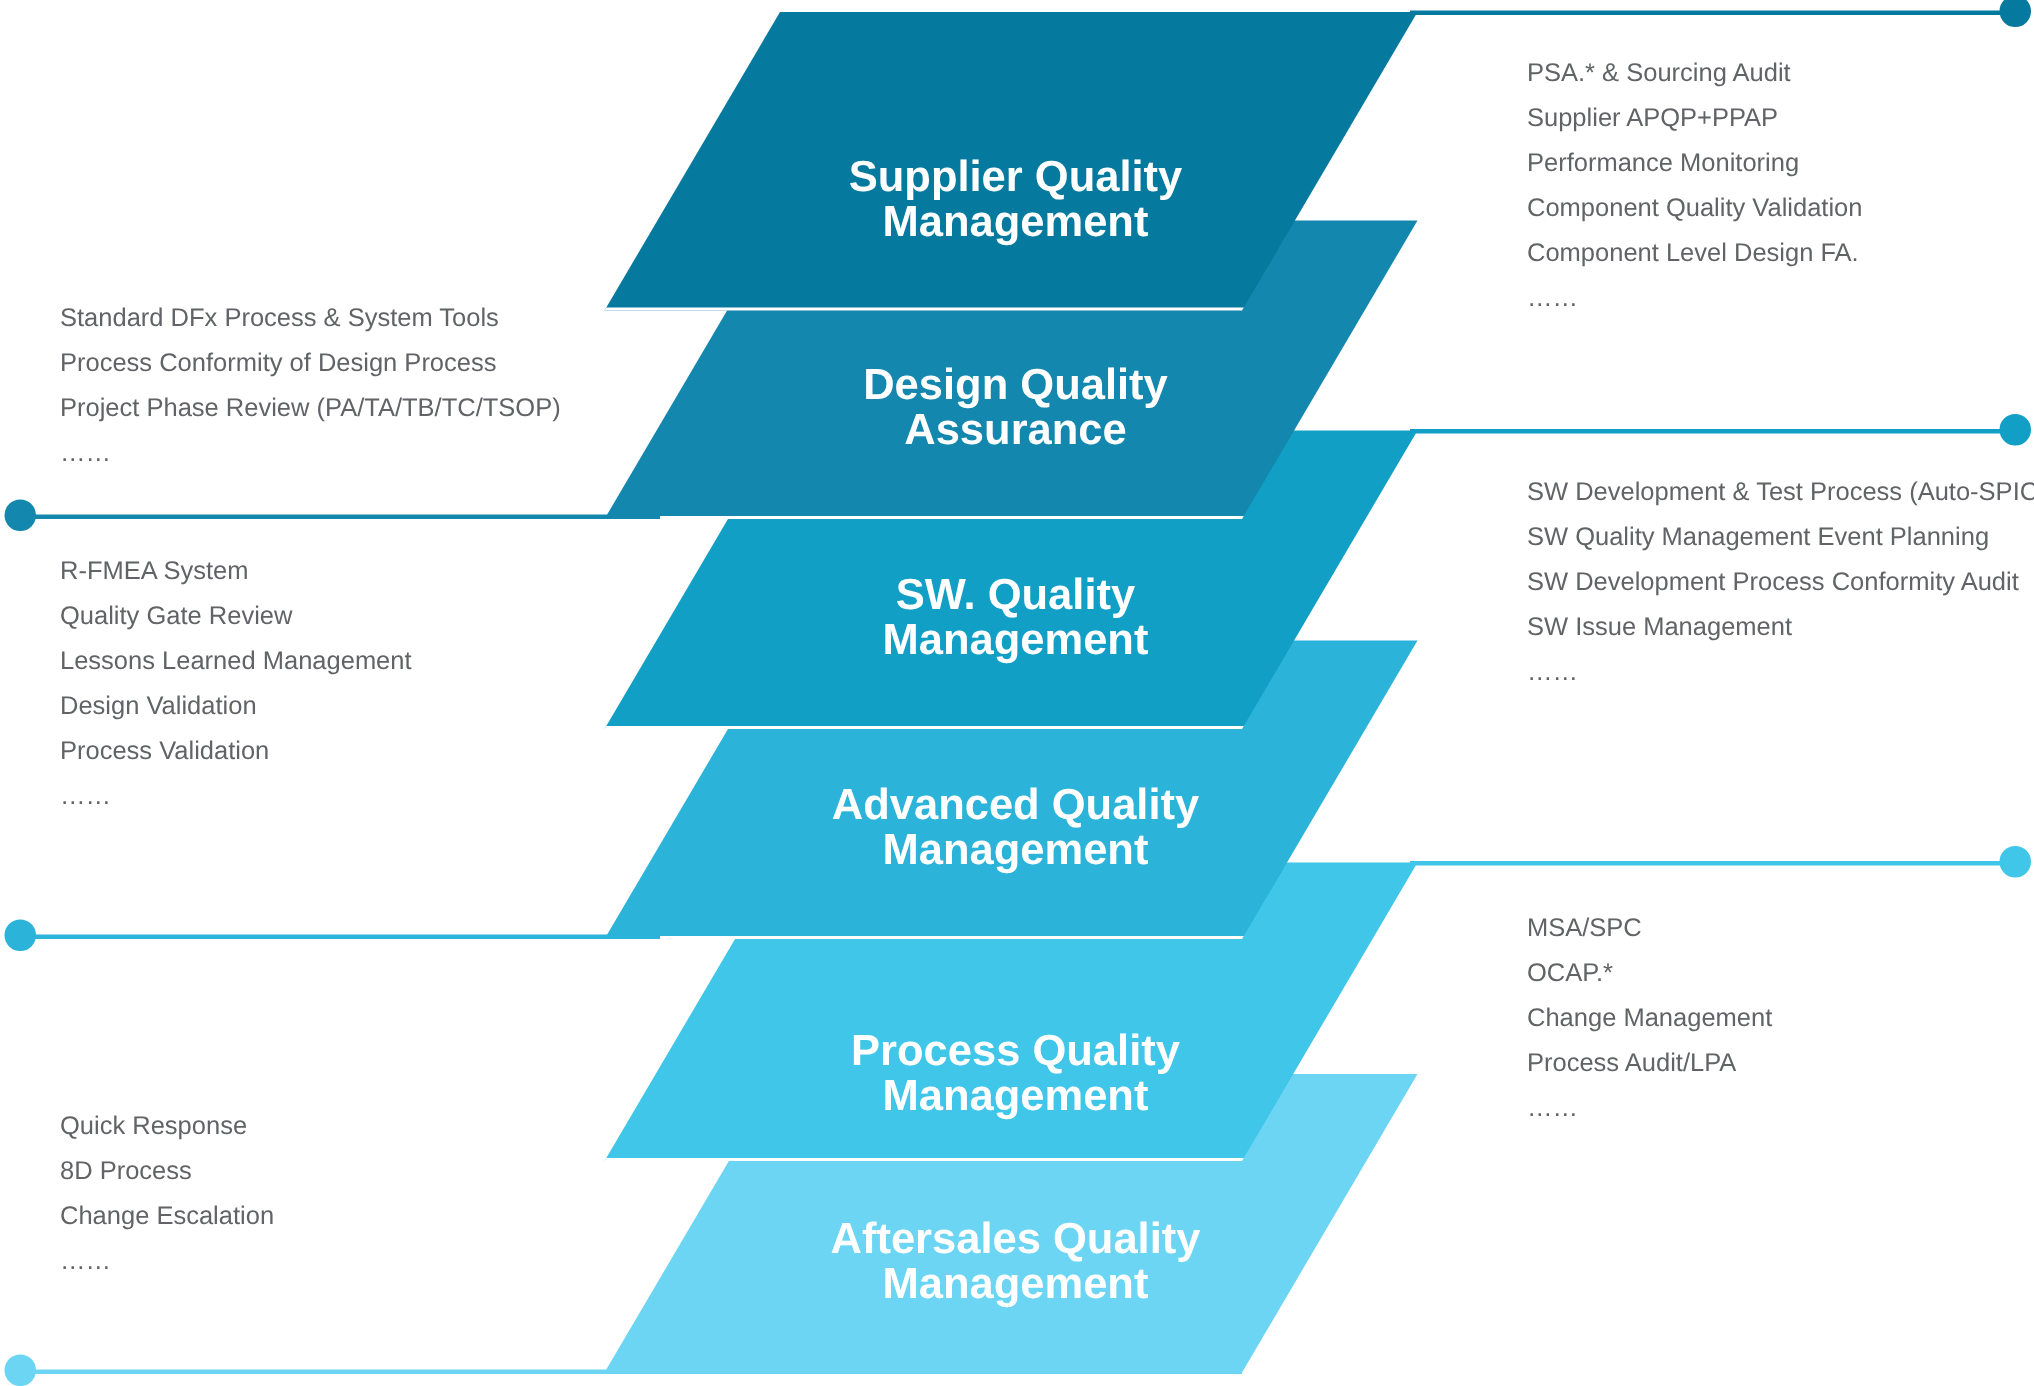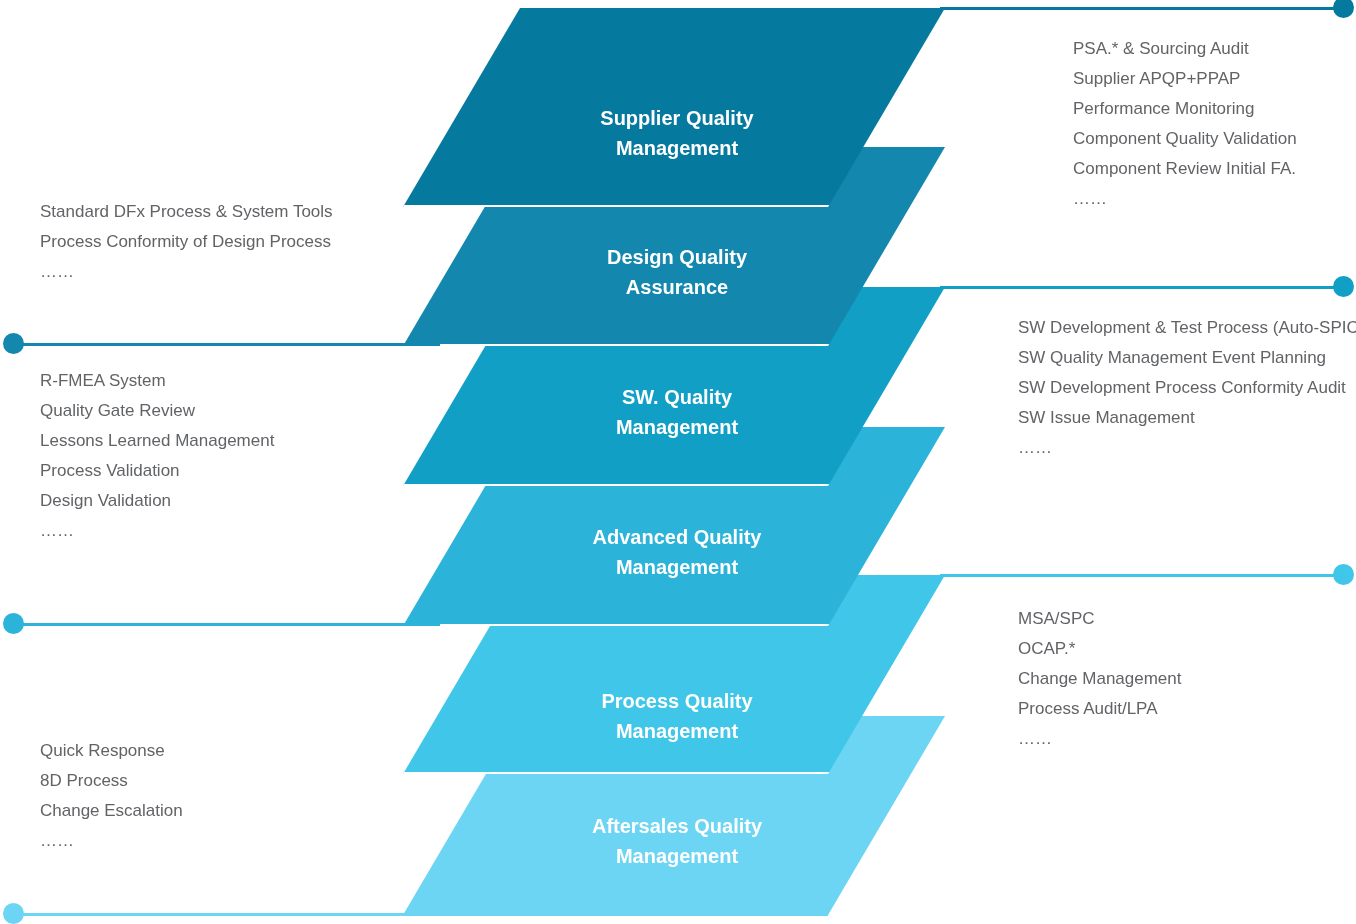--- a/index.html
+++ b/index.html
@@ -22,21 +22,21 @@
   .b0{top:8px;z-index:26}
   .b1{top:147px;z-index:25}
   .b2{top:287px;z-index:24}
   .b3{top:427px;z-index:23}
   .b4{top:575px;z-index:22}
   .b5{top:716px;z-index:21;border-bottom:none}
   
   .blabel{
     position:absolute;left:477px;width:400px;height:60px;
     text-align:center;color:#ffffff;
-    font-size:20px;line-height:30px;font-weight:bold;
+    font-size:29px;line-height:30px;font-weight:bold;
     z-index:30;
   }
   .t0{top:103px}.t1{top:242px}.t2{top:382px}.t3{top:522px}.t4{top:686px}.t5{top:811px}
   
   .hline{position:absolute;height:3px;z-index:40}
   .r0{top:7px;left:940px;width:403px}
   .r1{top:286px;left:940px;width:403px}
   .r2{top:574px;left:940px;width:403px}
   .l0{top:343px;left:13px;width:427px}
   .l1{top:623px;left:13px;width:427px}
@@ -51,21 +51,21 @@
   
   .list{
     position:absolute;
     font-size:17px;line-height:30px;
     color:#616366;white-space:nowrap;
     z-index:35;
   }
   .lla{top:197px;left:40px}
   .llb{top:366px;left:40px}
   .llc{top:736px;left:40px}
-  .rla{top:34px;left:1073px}
+  .rla{top:34px;left:1018px}
   .rlb{top:313px;left:1018px}
   .rlc{top:604px;left:1018px}
 </style>
 </head>
 <body>
 
 <div class="stage">
 
   <div class="band b0" style="background-color: rgb(6, 122, 158);"></div>
   <div class="band b1" style="background-color: rgb(19, 135, 173);"></div>
@@ -91,43 +91,44 @@
   <div class="hline l0" style="background-color: rgb(19, 135, 173);"></div>
   <div class="dot dl0" style="background-color: rgb(19, 135, 173);"></div>
   <div class="hline l1" style="background-color: rgb(43, 179, 217);"></div>
   <div class="dot dl1" style="background-color: rgb(43, 179, 217);"></div>
   <div class="hline l2" style="background-color: rgb(107, 213, 243);"></div>
   <div class="dot dl2" style="background-color: rgb(107, 213, 243);"></div>
 
   <div class="list lla">
     <div>Standard DFx Process &amp; System Tools</div>
     <div>Process Conformity of Design Process</div>
+    <div>Project Phase Review (PA/TA/TB/TC/TSOP)</div>
     <div>……</div>
   </div>
   <div class="list llb">
     <div>R-FMEA System</div>
     <div>Quality Gate Review</div>
     <div>Lessons Learned Management</div>
+    <div>Design Validation</div>
     <div>Process Validation</div>
-    <div>Design Validation</div>
     <div>……</div>
   </div>
   <div class="list llc">
     <div>Quick Response</div>
     <div>8D Process</div>
     <div>Change Escalation</div>
     <div>……</div>
   </div>
 
   <div class="list rla">
     <div>PSA.* &amp; Sourcing Audit</div>
     <div>Supplier APQP+PPAP</div>
     <div>Performance Monitoring</div>
     <div>Component Quality Validation</div>
-    <div>Component Review Initial FA.</div>
+    <div>Component Level Design FA.</div>
     <div>……</div>
   </div>
   <div class="list rlb">
     <div>SW Development &amp; Test Process (Auto-SPICE)</div>
     <div>SW Quality Management Event Planning</div>
     <div>SW Development Process Conformity Audit</div>
     <div>SW Issue Management</div>
     <div>……</div>
   </div>
   <div class="list rlc">

